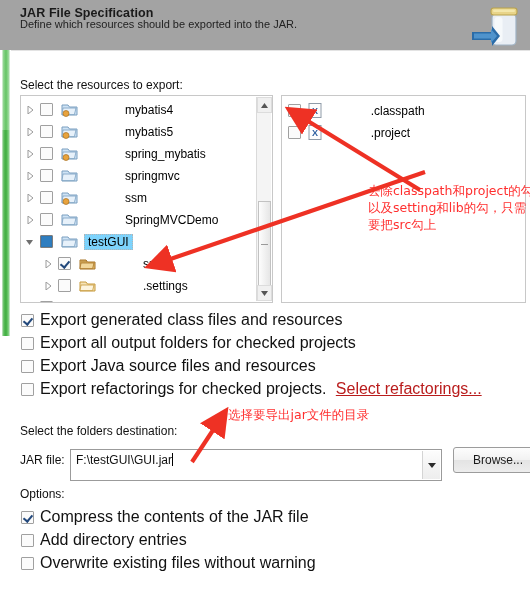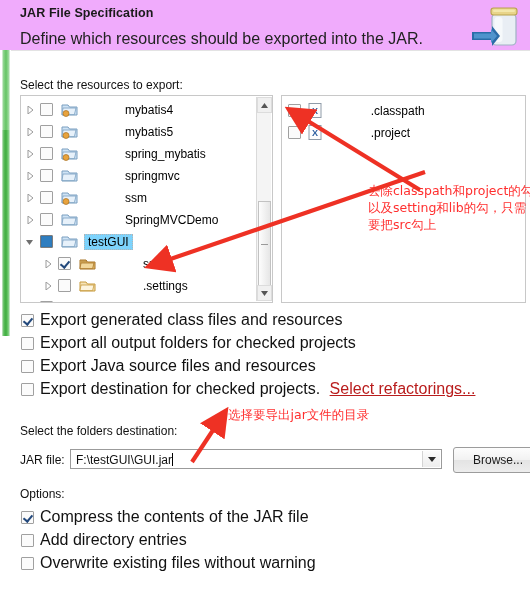--- a/index.html
+++ b/index.html
@@ -19,30 +19,30 @@
     position: absolute; left: 2px; top: 0; width: 8px; height: 336px;
     background: linear-gradient(to right,#e8f6e8 0%, #8fd48f 18%, #63c463 50%, #9ad89a 82%, #eaf7ea 100%);
   }
   .accent-bar.dark {
     background: linear-gradient(to right,#cfe9cf 0%, #5cbb5c 22%, #3fae3f 50%, #79cc79 80%, #dff1df 100%);
   }
 
   
   .header {
     position: absolute; left: 0; top: 0; width: 530px; height: 50px;
-    background: #f0abfc;
+    background: #a3a3a3;
   }
   .header-title {
     position: absolute; left: 20px; top: 6px;
     font-size: 12.5px; font-weight: bold; color: #1a1a1a;
     letter-spacing: .1px;
   }
   .header-sub {
-    position: absolute; left: 20px; top: 30px;
-    font-size: 16px; color: #222;
+    position: absolute; left: 20px; top: 18px;
+    font-size: 11px; color: #222;
   }
   .header-rule {
     position: absolute; left: 11px; top: 50px; width: 519px; height: 1px;
     background: #e3e3e3;
   }
   .jar-icon { position: absolute; right: 8px; top: 2px; width: 56px; height: 48px; }
 
   
   .lbl {
     position: absolute; font-size: 12px; color: #111; white-space: nowrap;
@@ -104,21 +104,21 @@
     position:absolute; left:2px; right:2px; top:50%; height:1px; background:#9a9a9a;
   }
 
   
   .optrow { position:absolute; font-size:16px; color:#111; white-space:nowrap; }
   .optrow .cb { margin-right:6px; }
   .link { color:#b91c1c; text-decoration: underline; }
 
   
   .combo {
-    position:absolute; left:70px; top:449px; width:372px; height:20px;
+    position:absolute; left:70px; top:449px; width:372px; height:32px;
     border:1px solid #9b9b9b; background:#fff;
   }
   .combo .val {
     position:absolute; left:5px; top:3px; font-size:12px; color:#111;
   }
   .caret {
     display:inline-block; width:1px; height:13px; background:#000;
     vertical-align:-2px; margin-left:0px;
   }
   .combo .dd {
@@ -339,21 +339,21 @@
   <div class="optrow" style="left:21px; top:311px;">
     <span class="cb checked"></span><span>Export generated class files and resources</span>
   </div>
   <div class="optrow" style="left:21px; top:334px;">
     <span class="cb"></span><span>Export all output folders for checked projects</span>
   </div>
   <div class="optrow" style="left:21px; top:357px;">
     <span class="cb"></span><span>Export Java source files and resources</span>
   </div>
   <div class="optrow" style="left:21px; top:380px;">
-    <span class="cb"></span><span>Export destination for checked projects.</span>
+    <span class="cb"></span><span>Export refactorings for checked projects.</span>
     <span class="link" style="margin-left:5px;">Select refactorings...</span>
   </div>
 
   <div class="lbl" style="left:20px; top:424px;">Select the folders destination:</div>
   <div class="lbl" style="left:20px; top:453px;">JAR file:</div>
 
   <div class="combo">
     <span class="val"><span>F:\testGUI\GUI.jar</span><span class="caret"></span></span>
     <span class="dd">
         <svg width="8" height="5" viewBox="0 0 8 5">

